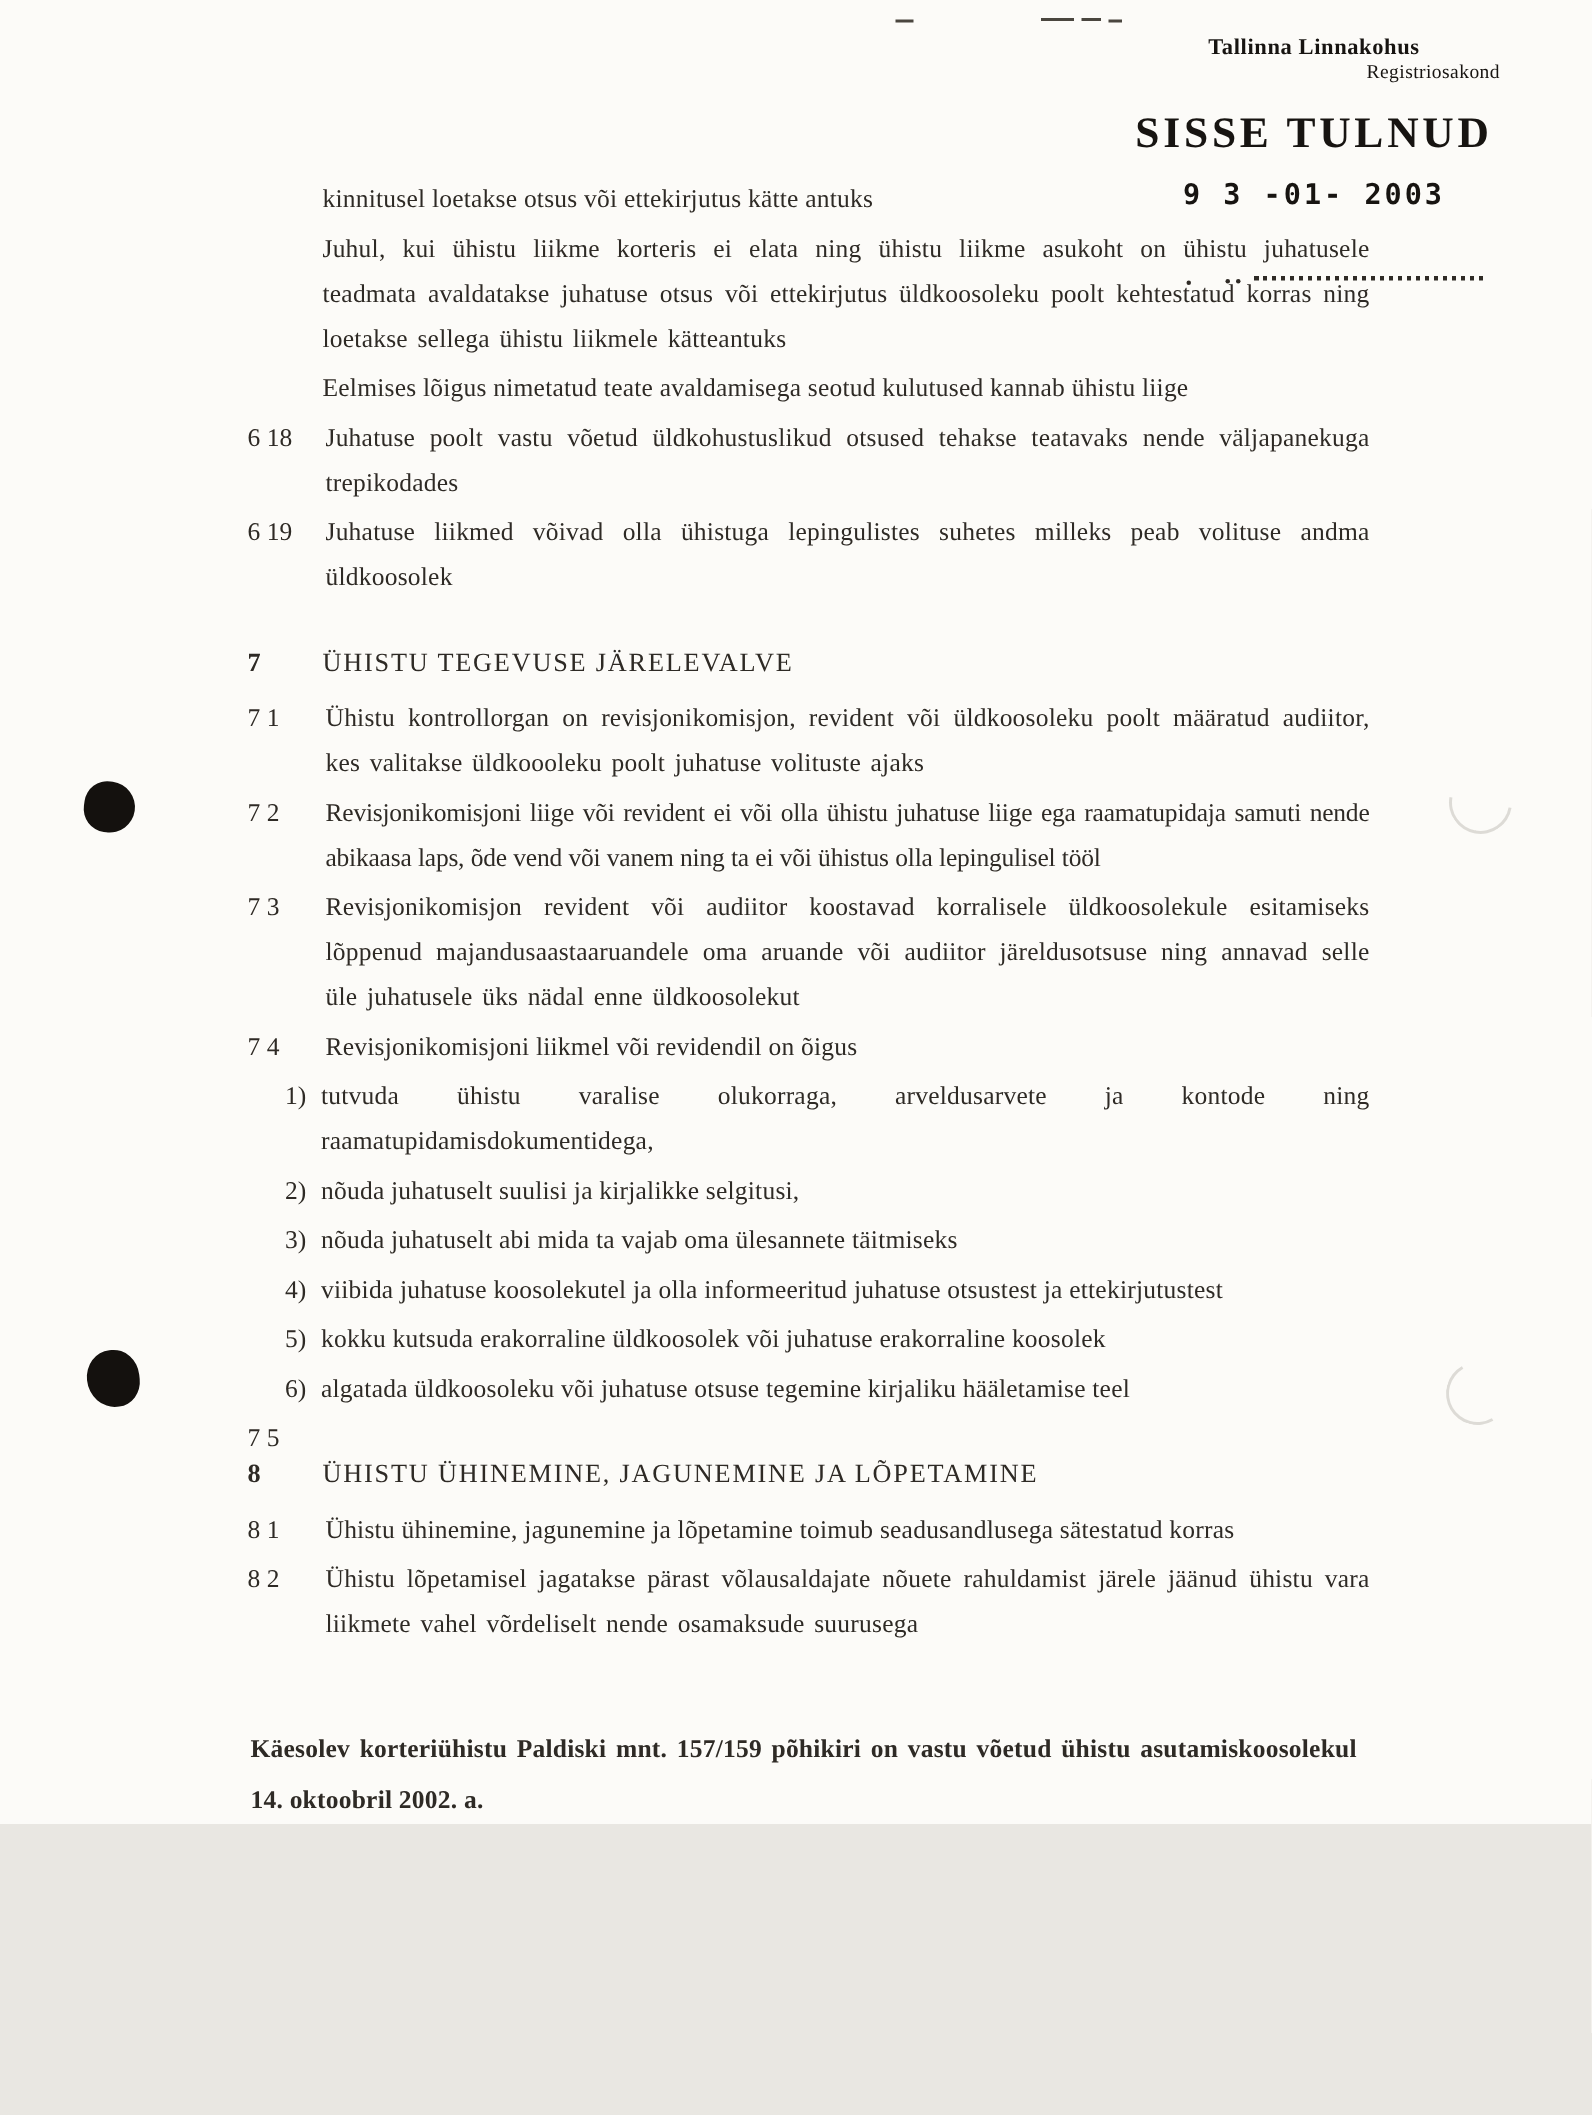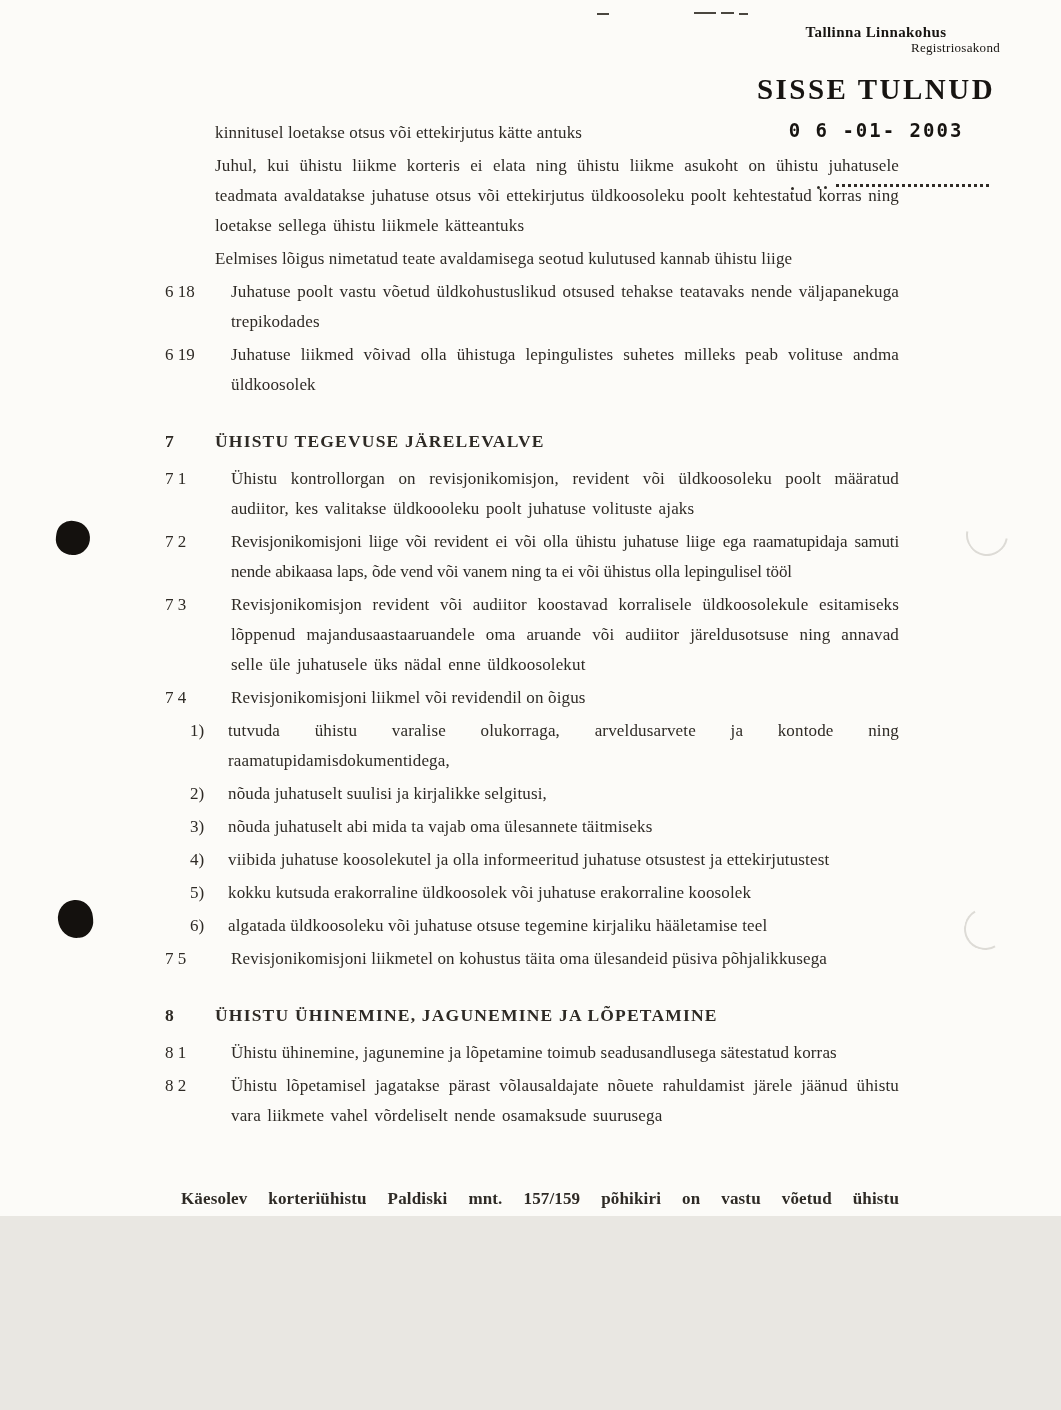--- a/index.html
+++ b/index.html
@@ -44,21 +44,21 @@
   .stamp .date  {
     font-family:"DejaVu Sans Mono", monospace;
     font-size:19px; font-weight:700; letter-spacing:2px; margin-top:13px;
   }
   
   .doc {
     position:absolute; top:118px; left:165px; right:146px;
     filter:blur(.3px);
   }
   .t {
-    margin:0 16px 3px; font-size:17px; line-height:30px;
+    margin:0 2px 3px; font-size:17px; line-height:30px;
     letter-spacing:.15px;
   }
   .just { text-align:justify; word-spacing:2px; }
   .tight { word-spacing:.2px; letter-spacing:-.15px; }
   .one { white-space:nowrap; }
   .ind { margin-left:50px; }
   .clause { position:relative; padding-left:50px; margin-bottom:2px; }
   .clause > .num {
     position:absolute; left:0; top:0; width:48px;
     font-size:17px; line-height:30px;
@@ -68,21 +68,21 @@
     position:absolute; left:25px; top:0; width:22px;
     font-size:17px; line-height:30px;
   }
   .heading { position:relative; padding-left:50px; margin:26px 0 8px; }
   .heading > .num {
     position:absolute; left:0; top:0; width:48px;
     font-weight:700; font-size:17.5px; line-height:30px;
   }
   .heading > h2 {
     margin:0; font-size:17.5px; line-height:30px;
-    font-weight:700; letter-spacing:1.2px;
+    font-weight:400; letter-spacing:1.2px;
   }
   .closing { margin-top:52px; font-weight:700; }
   .closing .t { line-height:31px; }
   
   .docref {
     position:absolute; left:0; right:0; top:1292px;
     text-align:center; font-style:italic; font-size:16.5px;
     line-height:23px; color:#3a352d; filter:blur(.3px);
   }
   .pagenum {
@@ -97,21 +97,21 @@
 
   <span class="art" style="left:597px;top:13px;width:12px;height:2px;"></span>
   <span class="art" style="left:694px;top:12px;width:22px;height:2px;"></span>
   <span class="art" style="left:721px;top:12px;width:13px;height:2px;"></span>
   <span class="art" style="left:739px;top:13px;width:9px;height:2px;"></span>
 
   <div class="stamp">
     <div class="court">Tallinna Linnakohus</div>
     <div class="dept">Registriosakond</div>
     <div class="recv">SISSE TULNUD</div>
-    <div class="date">0 6 -01- 2003</div>
+    <div class="date">9 3 -01- 2003</div>
   </div>
 
   <span class="dot" style="left:791px;top:187px;"></span>
   <span class="dot" style="left:817px;top:186px;"></span>
   <span class="dot" style="left:824px;top:186px;"></span>
   <span class="dotline" style="left:836px;top:184px;width:156px;"></span>
 
   <div class="doc">
 
     <p class="t ind one">kinnitusel loetakse otsus või ettekirjutus kätte antuks</p>
@@ -169,21 +169,20 @@
       <span class="num">5)</span>
       <p class="t one">kokku kutsuda erakorraline üldkoosolek või juhatuse erakorraline koosolek</p>
     </div>
     <div class="sub">
       <span class="num">6)</span>
       <p class="t one">algatada üldkoosoleku või juhatuse otsuse tegemine kirjaliku hääletamise teel</p>
     </div>
 
     <div class="clause">
       <span class="num">7 5</span>
-      <p class="t one">Revisjonikomisjoni liikmetel on kohustus täita oma ülesandeid püsiva põhjalikkusega</p>
     </div>
 
     <div class="heading">
       <span class="num">8</span>
       <h2>ÜHISTU ÜHINEMINE, JAGUNEMINE JA LÕPETAMINE</h2>
     </div>
 
     <div class="clause">
       <span class="num">8 1</span>
       <p class="t one">Ühistu ühinemine, jagunemine ja lõpetamine toimub seadusandlusega sätestatud korras</p>

